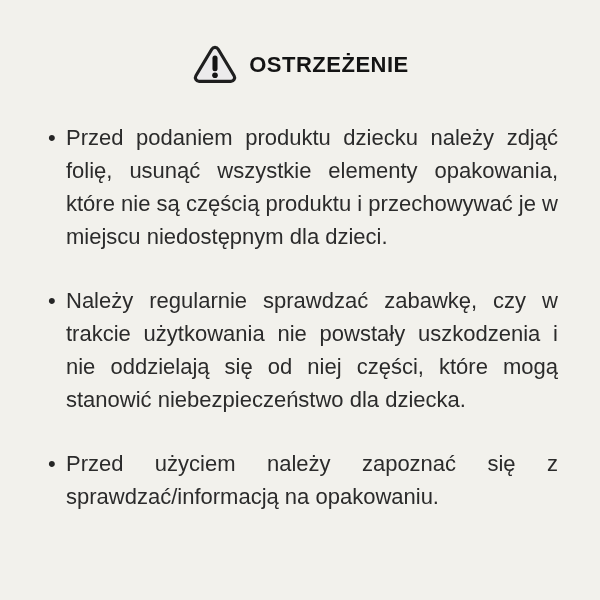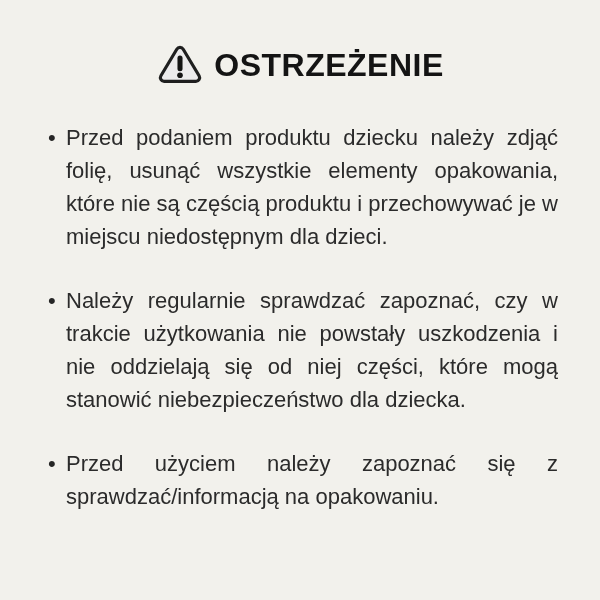--- a/index.html
+++ b/index.html
@@ -25,21 +25,21 @@
     gap: 10px;
     height: 48px;
   }
 
   .warning-icon-svg {
     display: block;
     flex: 0 0 auto;
   }
 
   .warning-title {
-    font-size: 32px;
+    font-size: 22px;
     font-weight: bold;
     letter-spacing: 0.5px;
     color: #141414;
     line-height: 1;
     padding-top: 2px;
   }
 
   .warning-list {
     list-style: none;
     margin: 33px 0 0 0;
@@ -80,21 +80,21 @@
     <h1 class="warning-title">OSTRZEŻENIE</h1>
   </header>
 
   <ul class="warning-list">
     <li class="warning-item">
       <span class="bullet-dot">•</span>
       <span>Przed podaniem produktu dziecku należy zdjąć folię, usunąć wszystkie elementy opakowania, które nie są częścią produktu i przechowywać je w miejscu niedostępnym dla dzieci.</span>
     </li>
     <li class="warning-item">
       <span class="bullet-dot">•</span>
-      <span>Należy regularnie sprawdzać zapoznać, czy w trakcie użytkowania nie powstały uszkodzenia i nie oddzielają się od niej części, które mogą stanowić niebezpieczeństwo dla dziecka.</span>
+      <span>Należy regularnie sprawdzać zabawkę, czy w trakcie użytkowania nie powstały uszkodzenia i nie oddzielają się od niej części, które mogą stanowić niebezpieczeństwo dla dziecka.</span>
     </li>
     <li class="warning-item">
       <span class="bullet-dot">•</span>
       <span>Przed użyciem należy zapoznać się z sprawdzać/informacją na opakowaniu.</span>
     </li>
   </ul>
 
 </div>
 
 </body></html>

